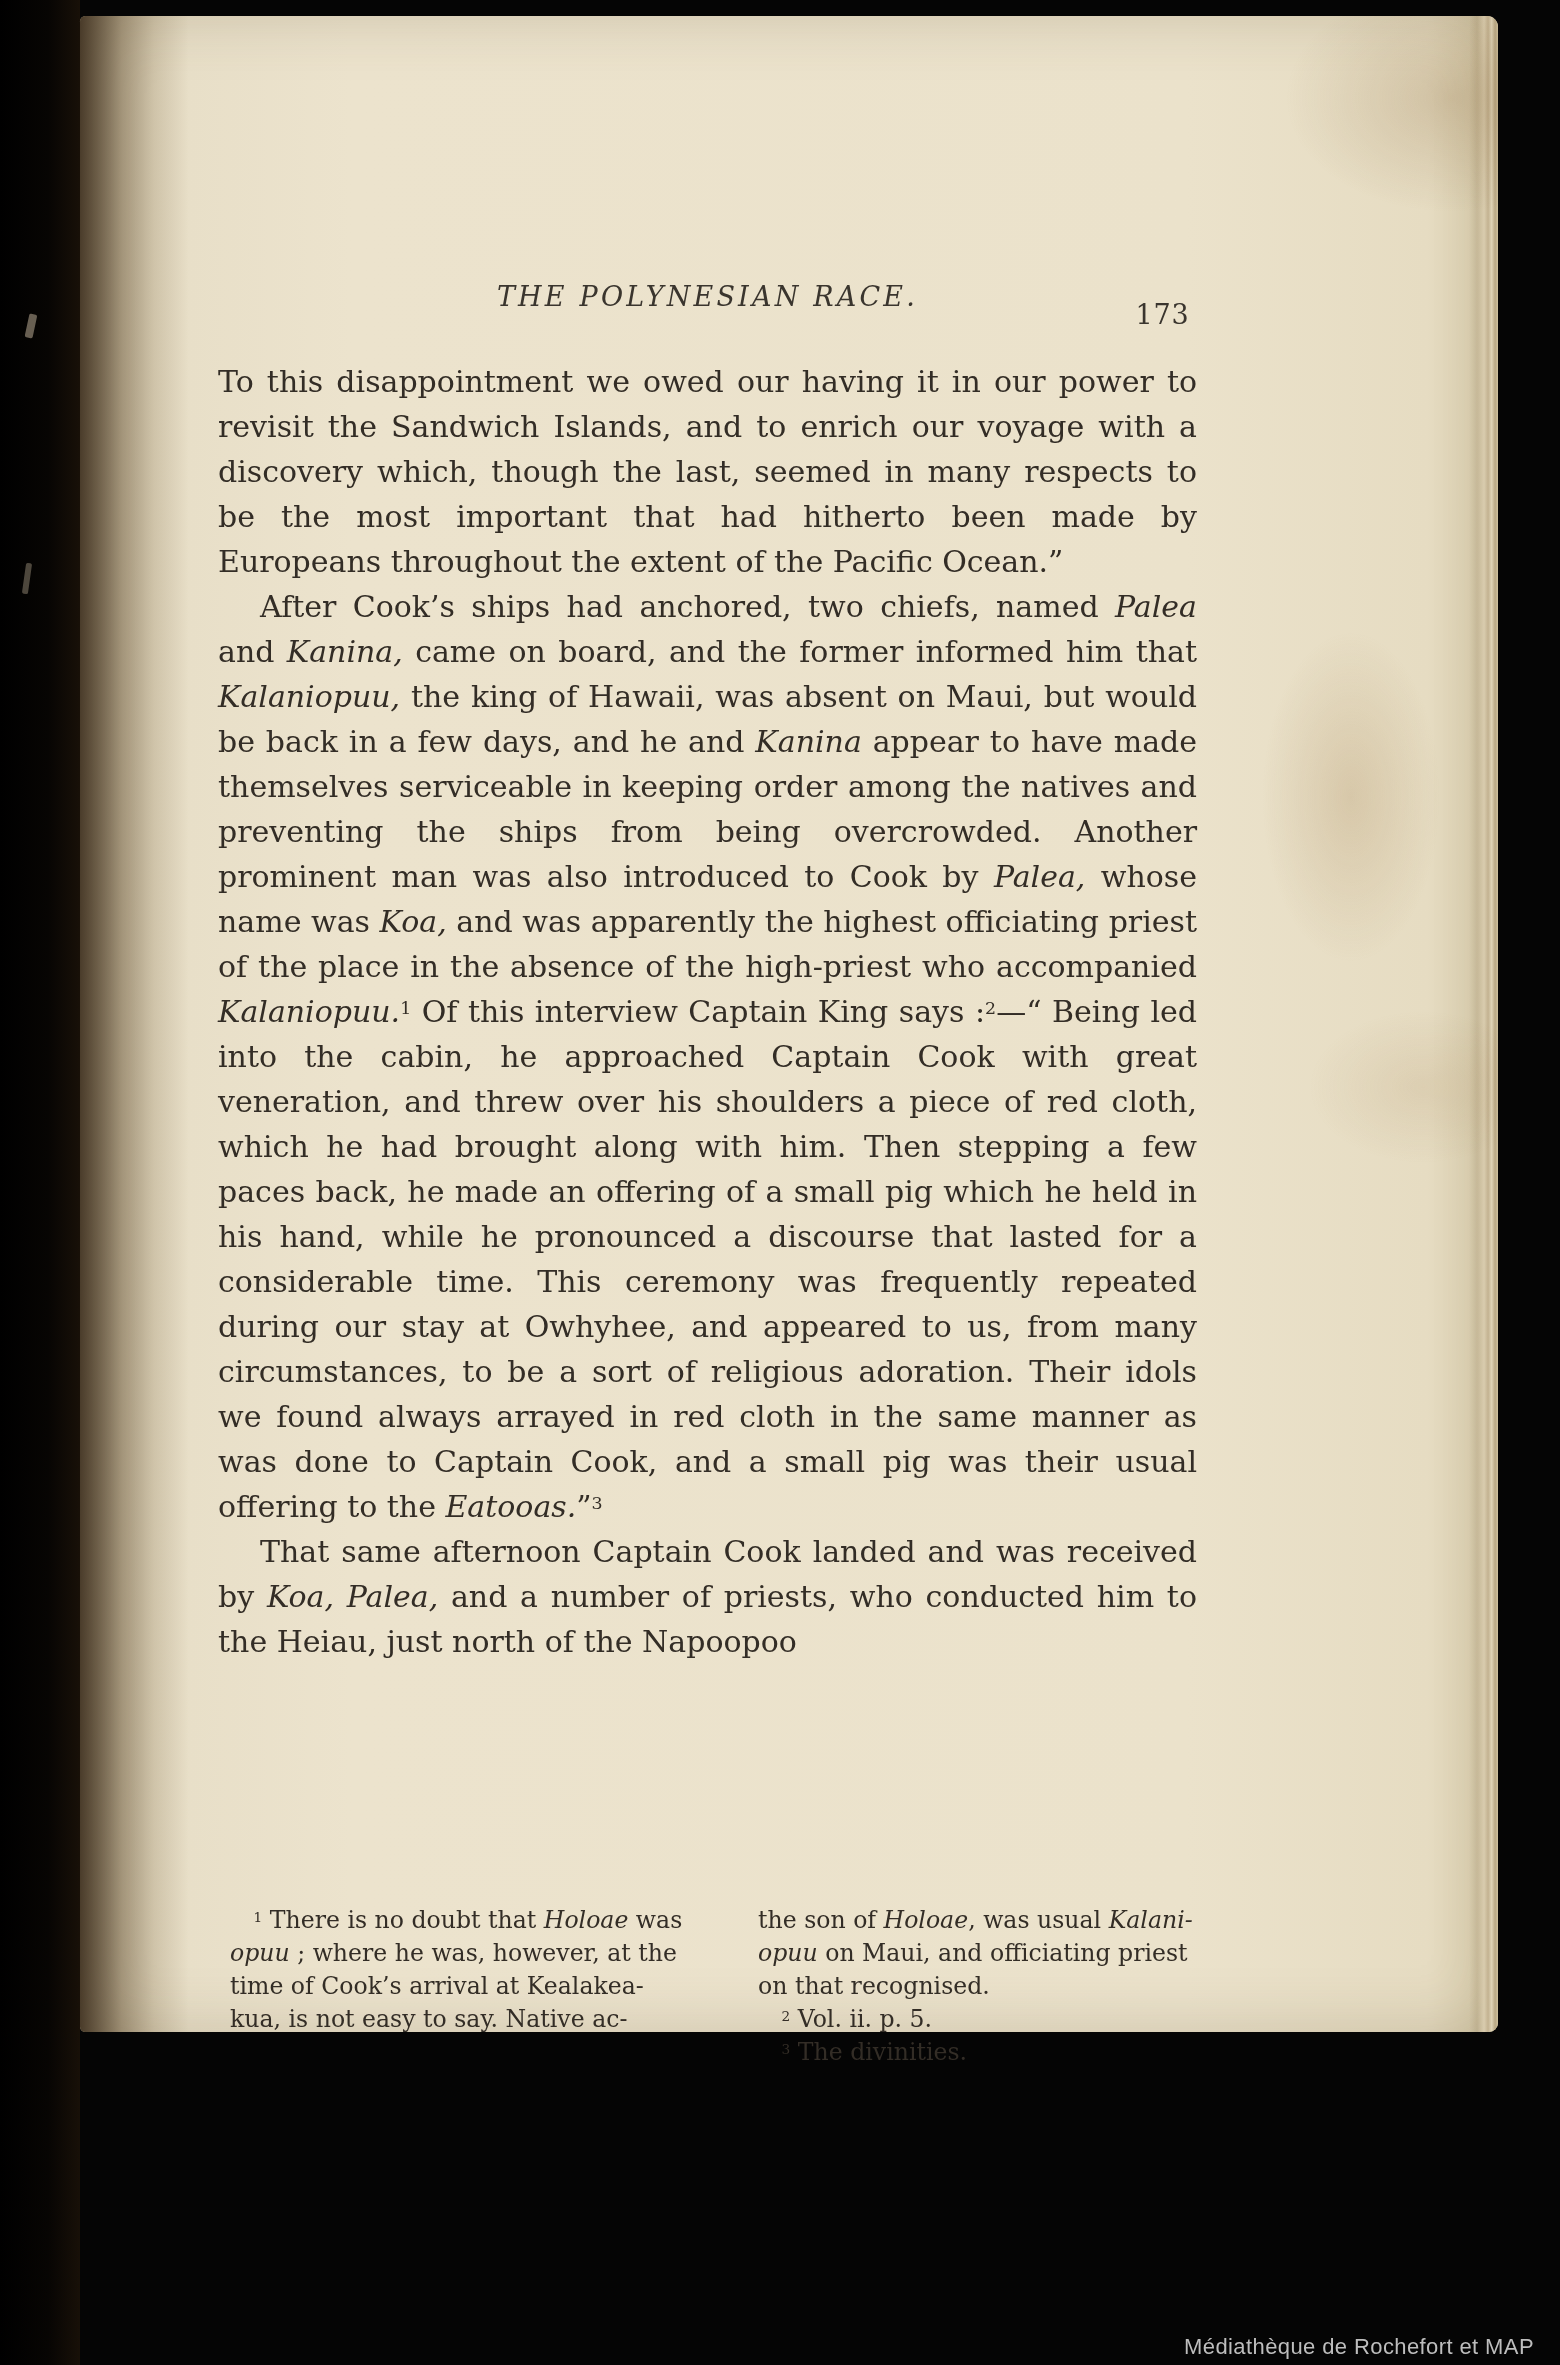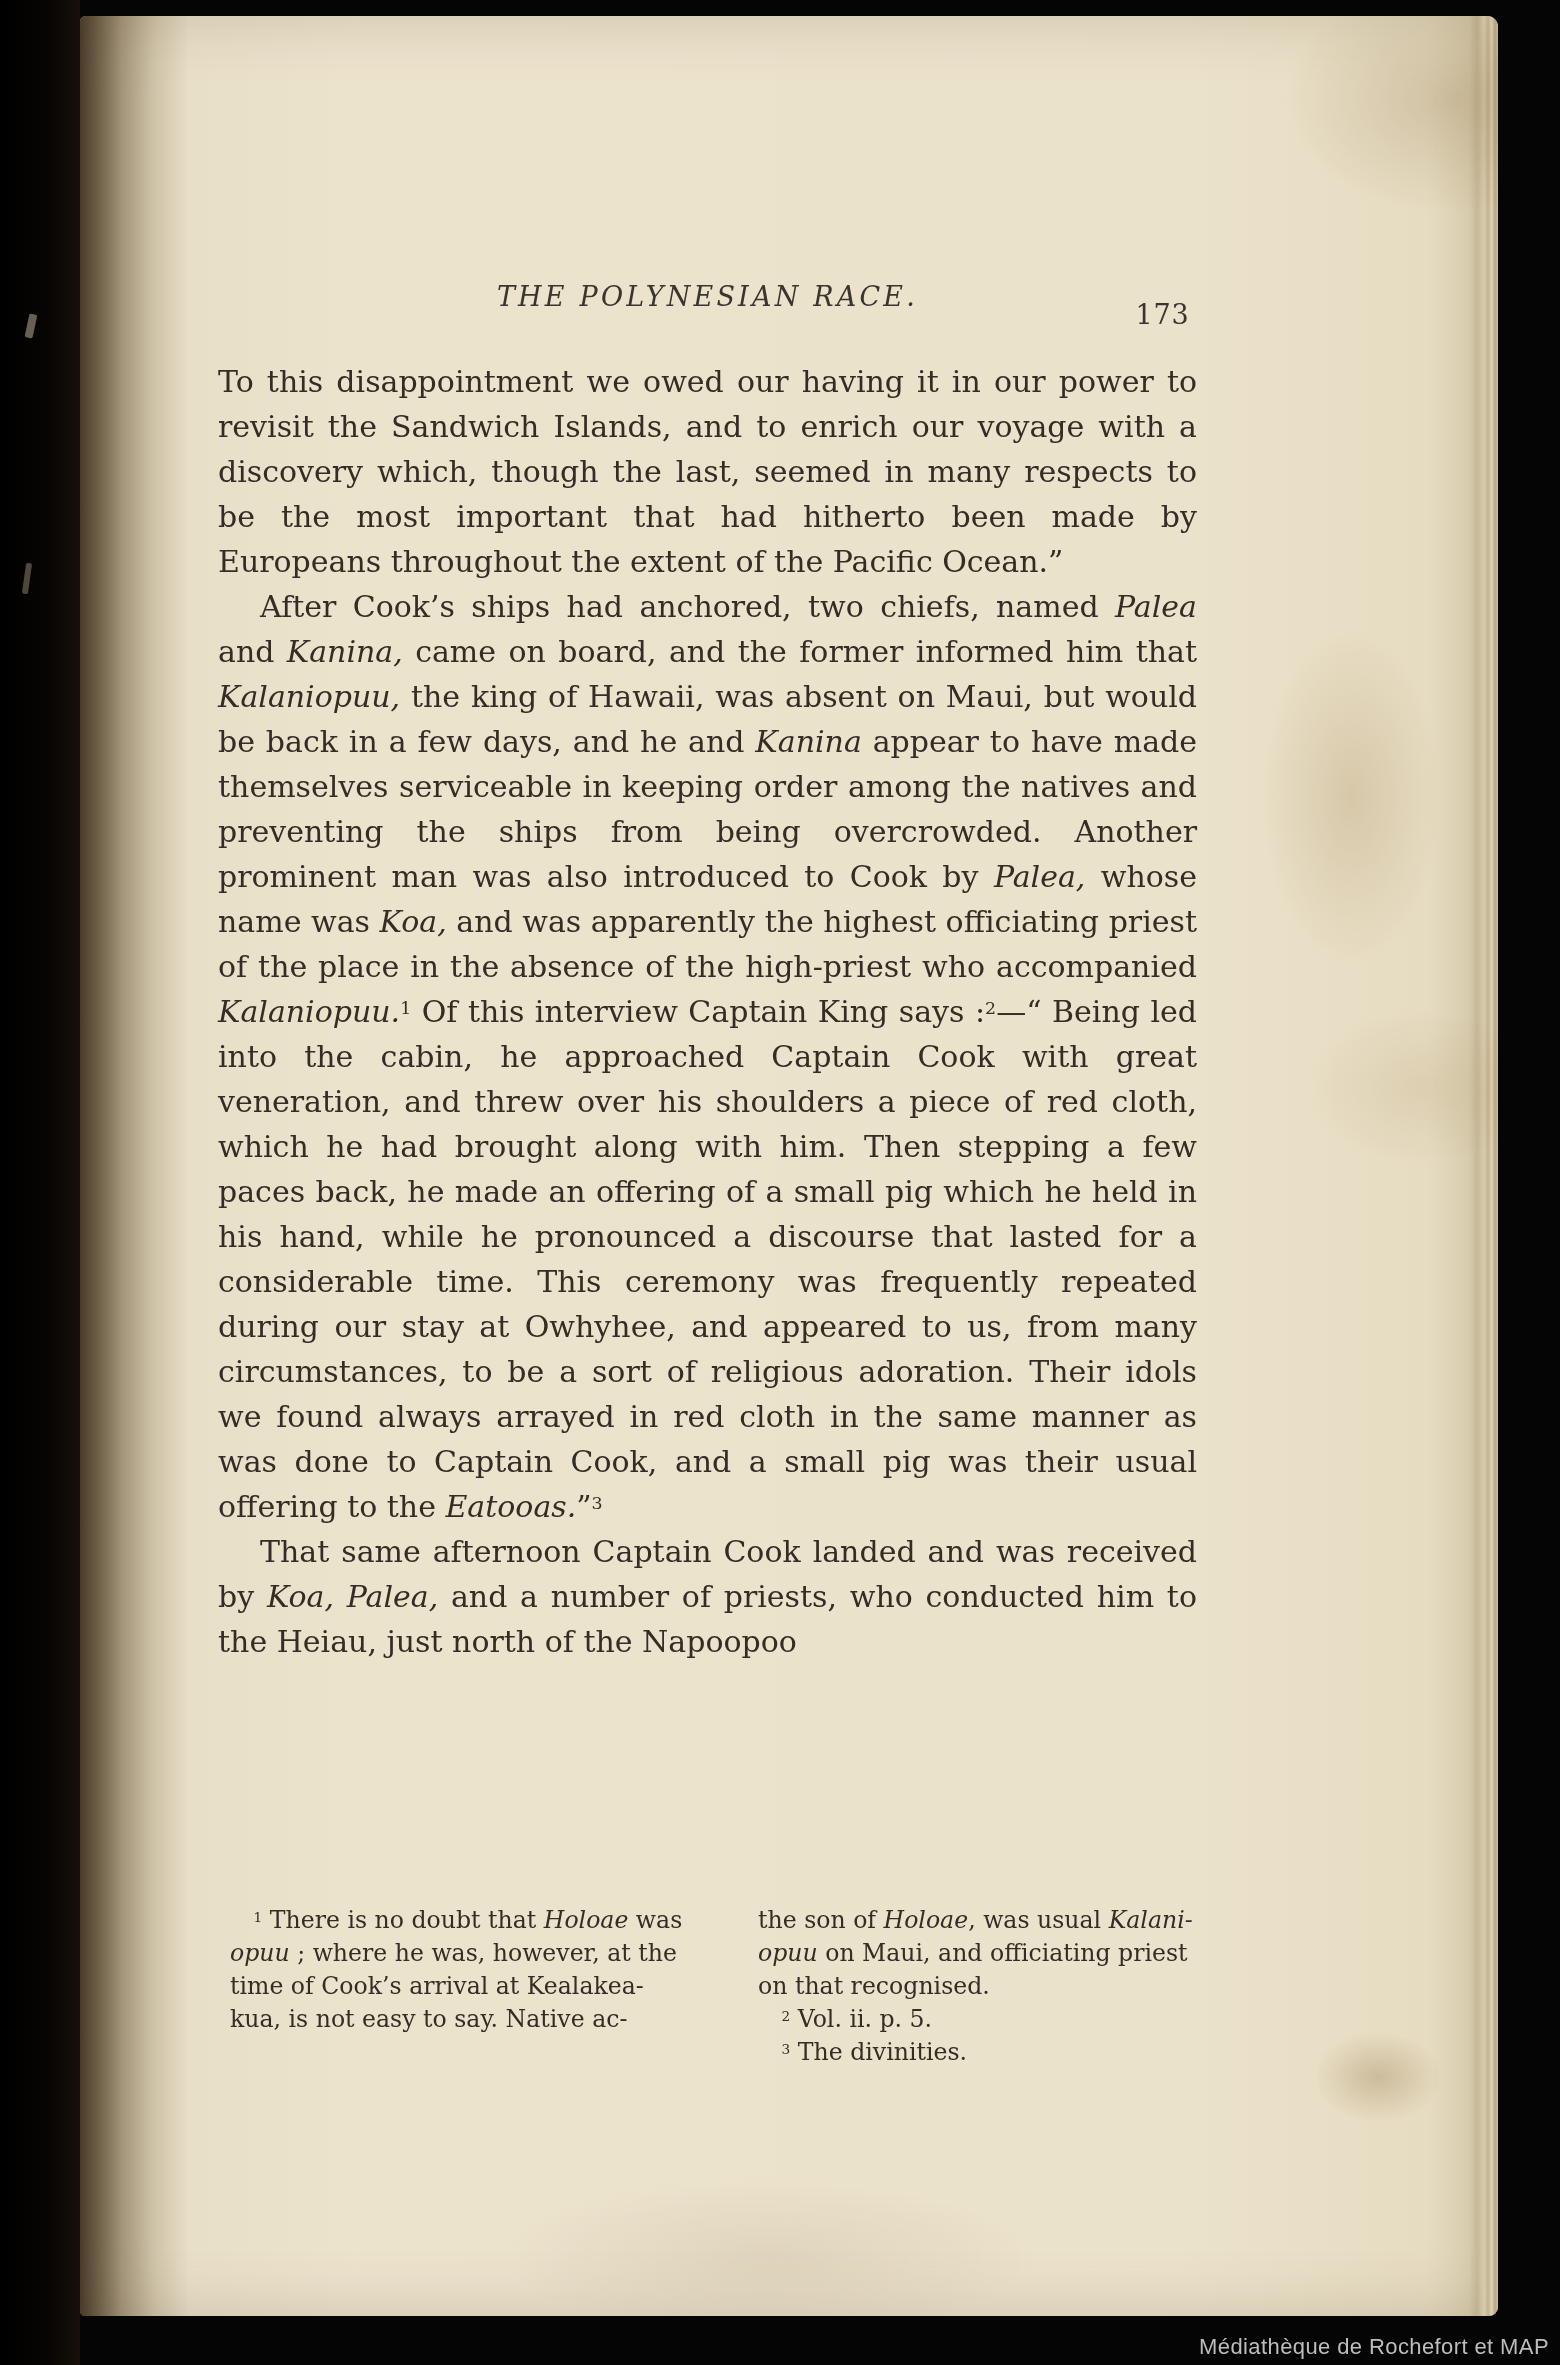--- a/index.html
+++ b/index.html
@@ -15,21 +15,21 @@
   .left-gutter {
     position:absolute; left:0; top:0; width:80px; height:100%;
     background:linear-gradient(90deg,#000 0%,#070503 60%,#181008 100%);
   }
   .artifact { position:absolute; background:#8a7f6d; border-radius:1.8px; }
   .a1 { left:27px; top:314px; width:8.2px; height:23.6px; transform:rotate(12deg); opacity:.75; }
   .a2 { left:23.6px; top:563px; width:6.4px; height:31px; transform:rotate(8deg); opacity:.55; }
 
   
   .page {
-    position:absolute; left:80px; top:16.3px; width:1418px; height:2300px;
+    position:absolute; left:80px; top:16.3px; width:1418px; height:2016px;
     background:linear-gradient(90deg,
       #c9bb9c 0px, #ddd2b6 42px, #e8dfc8 109px, #ece3cd 272px,
       #ebe2cb 78%, #e6dcc2 95%, #d6caa9 100%);
     border-radius:5.4px 11px 9px 5.4px;
     box-shadow: inset 0 0 64px rgba(92,72,42,.22);
   }
   .binding-shadow {
     position:absolute; left:0; top:0; width:109px; height:100%;
     background:linear-gradient(90deg, rgba(42,28,14,.78), rgba(72,52,28,.38) 38%, rgba(92,70,40,.14) 68%, rgba(92,70,40,0));
     border-radius:5.4px 0 0 5.4px;
@@ -72,21 +72,21 @@
     position:absolute; left:150px; top:1848px; width:1080px;
     display:flex; gap:20px; color:#332d26;margin-top:40px;
   }
   .fn-col { font-size:23.6px; line-height:33px; }
   .fn-left  { width:508px; }
   .fn-right { width:495px; }
   .fn-line.indent { padding-left:23.6px; }
 
   
   .watermark {
-    position:absolute; right:11px; bottom:6.4px;
+    position:absolute; right:26px; bottom:6.4px;
     font-family:"Liberation Sans", sans-serif;
     font-size:22px; color:#bdbdbd; letter-spacing:0.4px;margin-left:41px;
   }
 </style>
 </head>
 <body>
 
 <div class="scan">
 
   <div class="left-gutter">

